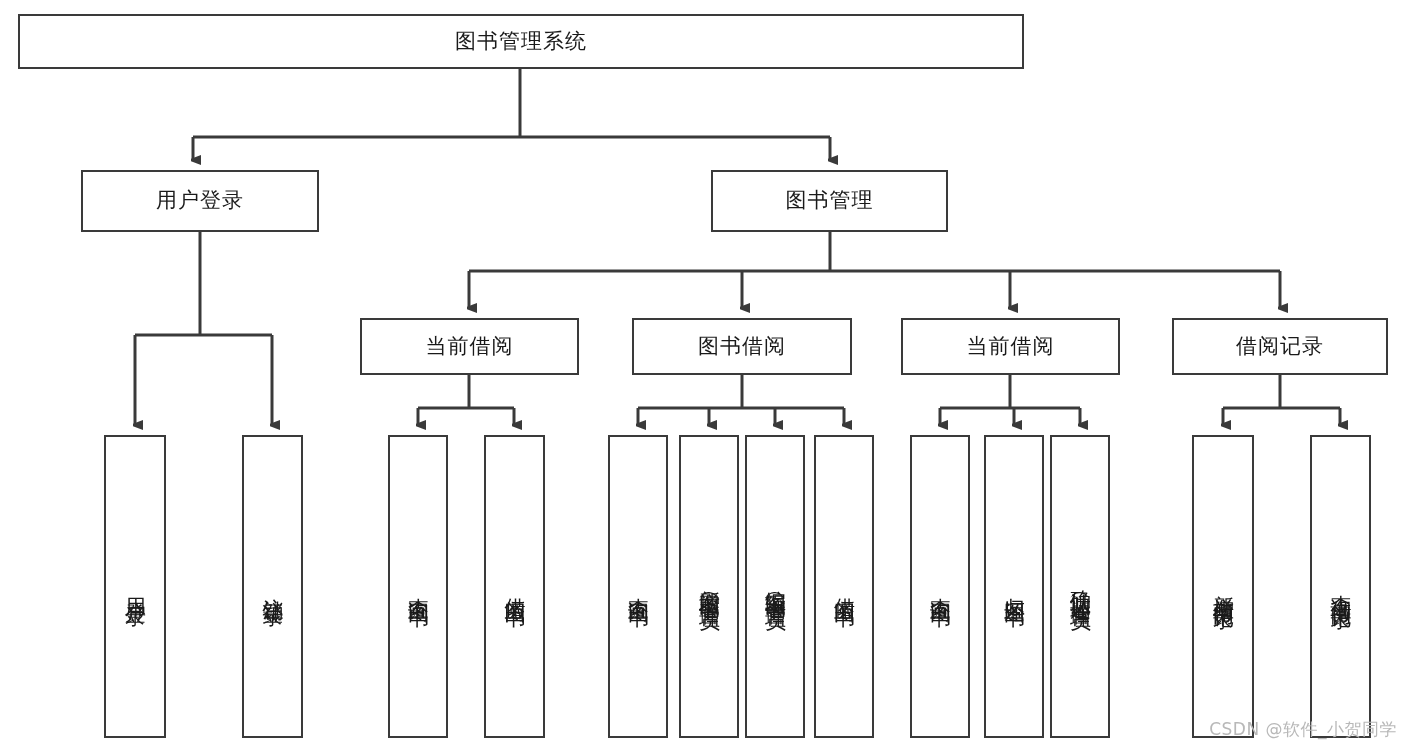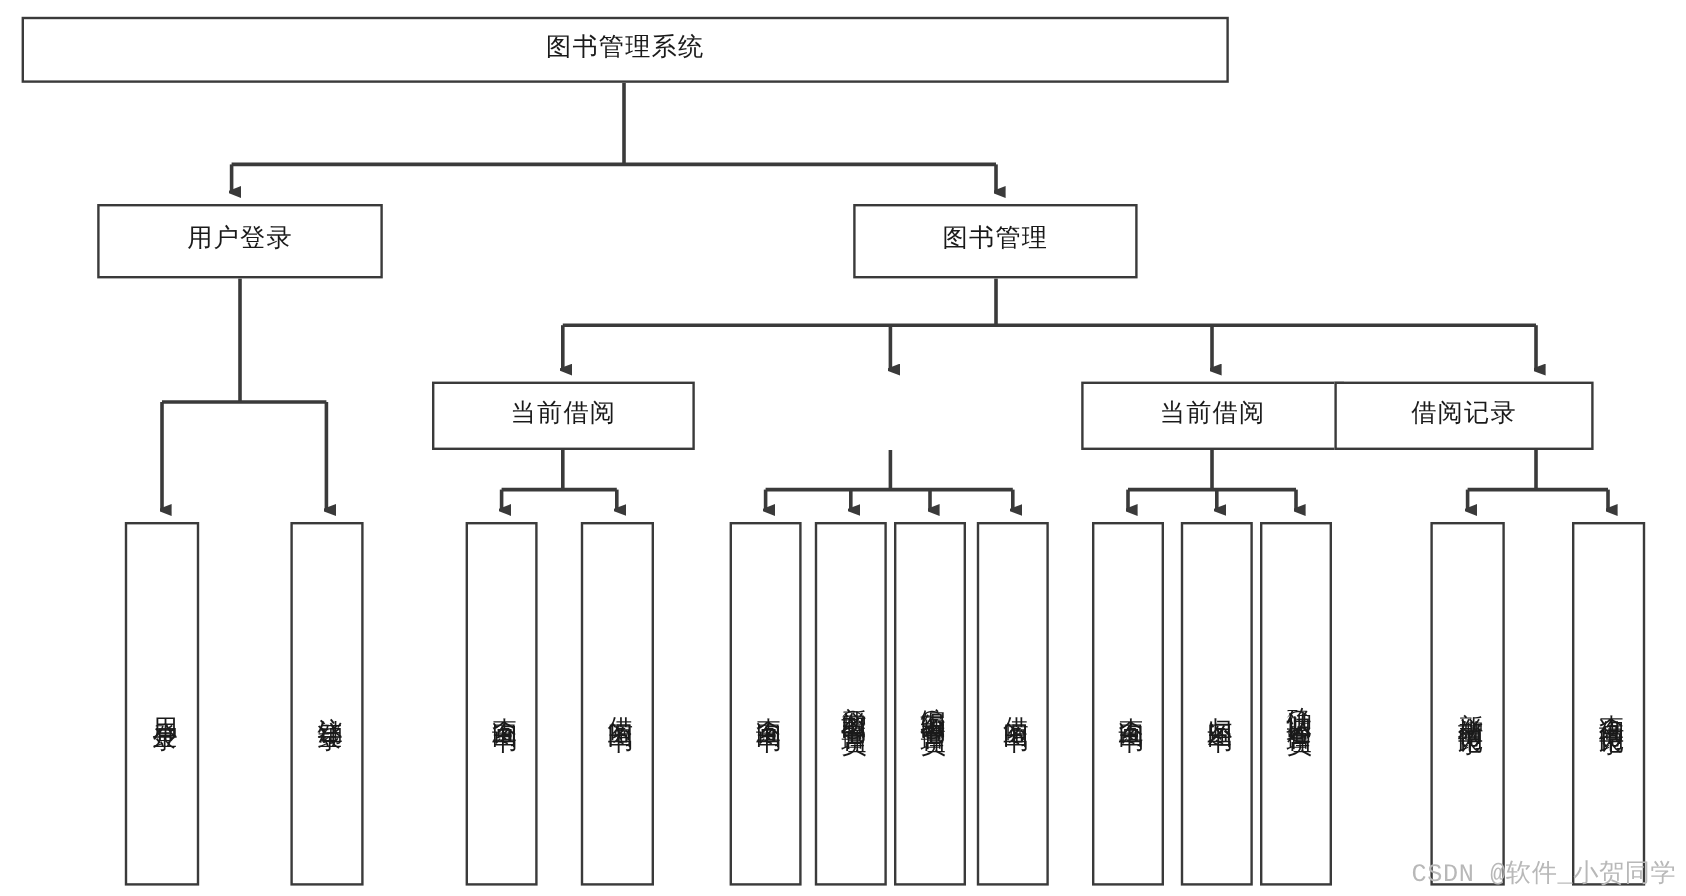--- a/index.html
+++ b/index.html
@@ -9,21 +9,20 @@
   }
   body {
     font-family: "DejaVu Sans", "Liberation Sans", sans-serif;
   }
   #canvas {
     position: relative;
     width: 1405px;
     height: 747px;
     background: #ffffff;
     overflow: hidden;
-    font-family: Liberation Mono, monospace;
   }
   #svg-layer {
     position: absolute;
     left: 0;
     top: 0;
     width: 1405px;
     height: 747px;
   }
   .node {
     position: absolute;
@@ -50,21 +49,21 @@
     text-orientation: upright;
     font-size: 21px;
     letter-spacing: 3px;
     line-height: 1.0;
     white-space: nowrap;
   }
   #watermark {
     position: absolute;
     right: 8px;
     bottom: 6px;
-    font-size: 21px;
+    font-size: 17px;
     color: #b8b8b8;
     letter-spacing: 0.5px;
     white-space: nowrap;
     pointer-events: none;
   }
 </style>
 </head>
 <body>
 
 <div id="canvas">
@@ -126,24 +125,27 @@
   <div class="node" style="left:81px; top:170px; width:238px; height:62px;">
     <span class="node-label">用户登录</span>
   </div>
   <div class="node" style="left:711px; top:170px; width:237px; height:62px;text-align:center;">
     <span class="node-label">图书管理</span>
   </div>
 
   <div class="node" style="left:360px; top:318px; width:219px; height:57px;">
     <span class="node-label">当前借阅</span>
   </div>
+  <div class="node" style="left:632px; top:318px; width:220px; height:57px;">
+    <span class="node-label">图书借阅</span>
+  </div>
   <div class="node" style="left:901px; top:318px; width:219px; height:57px;">
     <span class="node-label">当前借阅</span>
   </div>
-  <div class="node" style="left:1112px; top:318px; width:216px; height:57px;align-items:center;">
+  <div class="node" style="left:1172px; top:318px; width:216px; height:57px;align-items:center;">
     <span class="node-label">借阅记录</span>
   </div>
 
   <div class="node vertical" style="left:104px; top:435px; width:62px; height:303px;">
     <span class="node-label">用户登录</span>
   </div>
   <div class="node vertical" style="left:242px; top:435px; width:61px; height:303px;">
     <span class="node-label">注销登录</span>
   </div>
 

